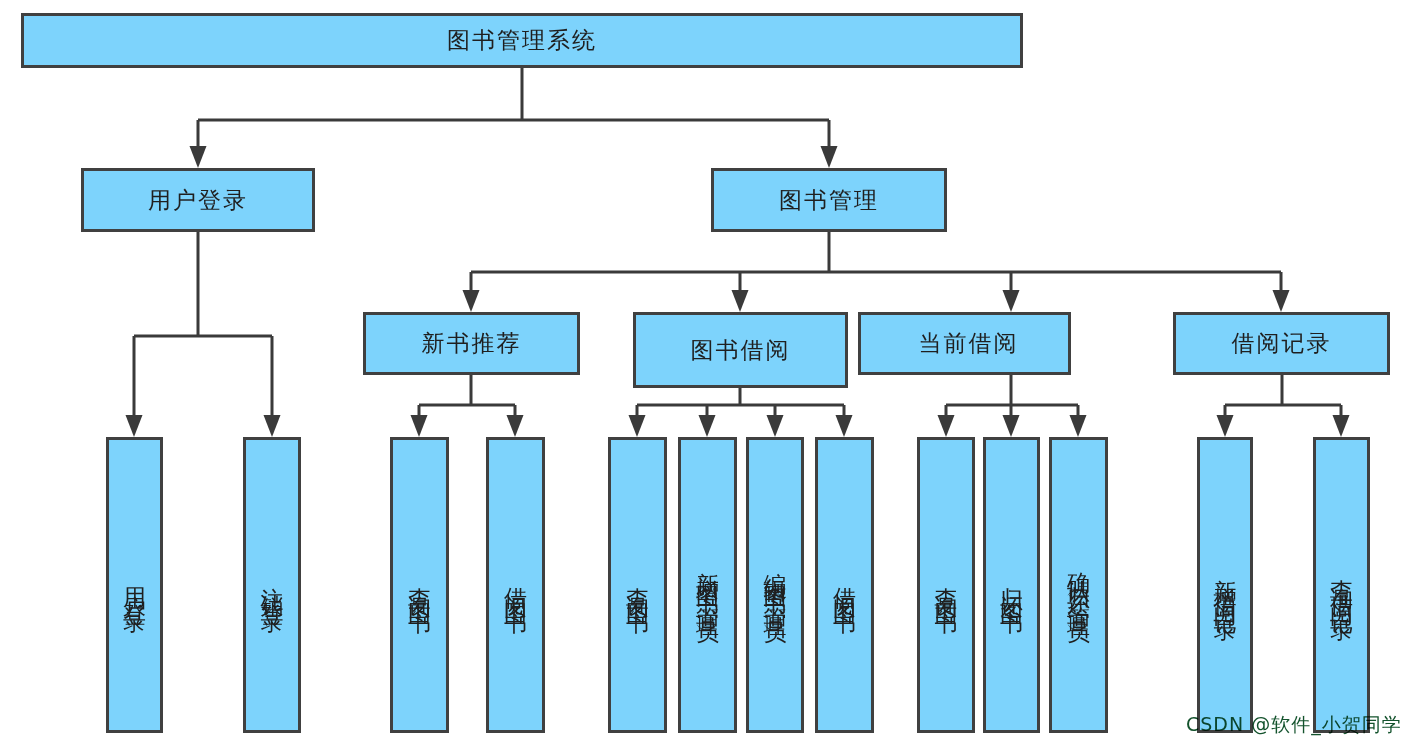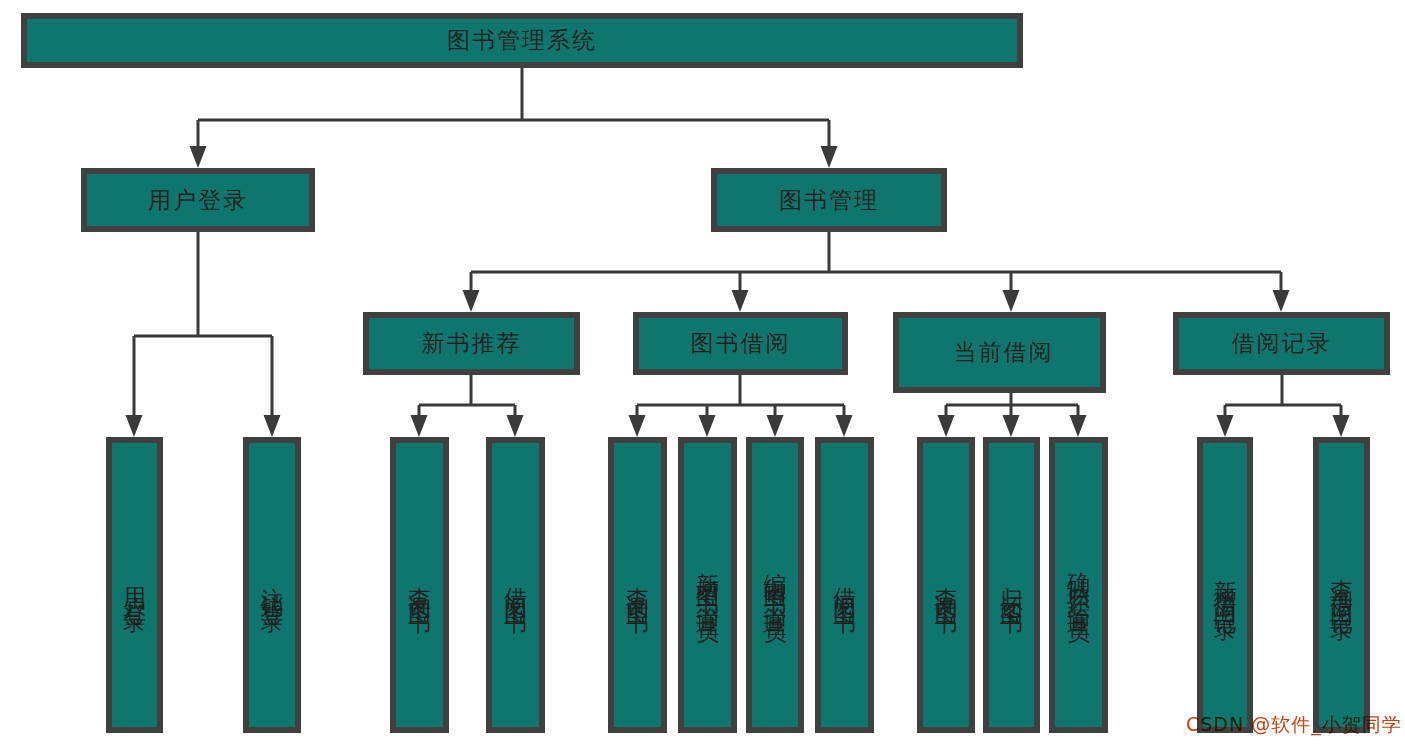--- a/index.html
+++ b/index.html
@@ -7,43 +7,43 @@
     position:relative;
     width:1405px;height:747px;
     background:#ffffff;
     overflow:hidden;
     font-family:"DejaVu Sans","Liberation Sans",sans-serif;
   }
   #connectors{position:absolute;left:0;top:0;width:1405px;height:747px;z-index:1;}
   .node{
     position:absolute;
     box-sizing:border-box;
-    border:6px solid #404040;
-    background:#0f766e;
+    border:3px solid #404040;
+    background:#7dd3fc;
     display:flex;align-items:center;justify-content:center;
     z-index:2;
     color:#1f1f1f;
   }
   .hbox{font-size:23px;letter-spacing:2px;white-space:nowrap;}
   .leaf .vtext{
     writing-mode:vertical-rl;
     text-orientation:mixed;
     font-size:23px;
     letter-spacing:8px;
     line-height:1;
     color:#1f1f1f;
   }
   .leaf.long .vtext{letter-spacing:7px;}
   #watermark{
     position:absolute;
     left:1186px;top:712px;
     z-index:3;
     font-size:19px;
     letter-spacing:1px;
-    color:#c2410c;
+    color:#14532d;
     mix-blend-mode:multiply;
     white-space:nowrap;
   }
 </style>
 </head>
 <body>
 
 <div id="stage">
 
   <svg id="connectors" viewBox="0 0 1405 747" xmlns="http://www.w3.org/2000/svg">
@@ -96,24 +96,24 @@
   <div class="node hbox" style="left:81px;top:168px;width:234px;height:64px;">
     <span>用户登录</span>
   </div>
   <div class="node hbox" style="left:363px;top:312px;width:217px;height:63px;">
     <span>新书推荐</span>
   </div>
 
   <div class="node hbox" style="left:711px;top:168px;width:236px;height:64px;">
     <span>图书管理</span>
   </div>
-  <div class="node hbox" style="left:633px;top:312px;width:215px;height:63px;">
+  <div class="node hbox" style="left:633px;top:312px;width:215px;height:76px;">
     <span>图书借阅</span>
   </div>
-  <div class="node hbox" style="left:893px;top:312px;width:213px;height:81px;padding-left:8px;">
+  <div class="node hbox" style="left:858px;top:312px;width:213px;height:63px;padding-left:8px;">
     <span>当前借阅</span>
   </div>
   <div class="node hbox" style="left:1173px;top:312px;width:217px;height:63px;">
     <span>借阅记录</span>
   </div>
 
   <div class="node leaf" style="left:106px;top:437px;width:57px;height:296px;">
     <span class="vtext">用户登录</span>
   </div>
   <div class="node leaf" style="left:243px;top:437px;width:58px;height:296px;">

